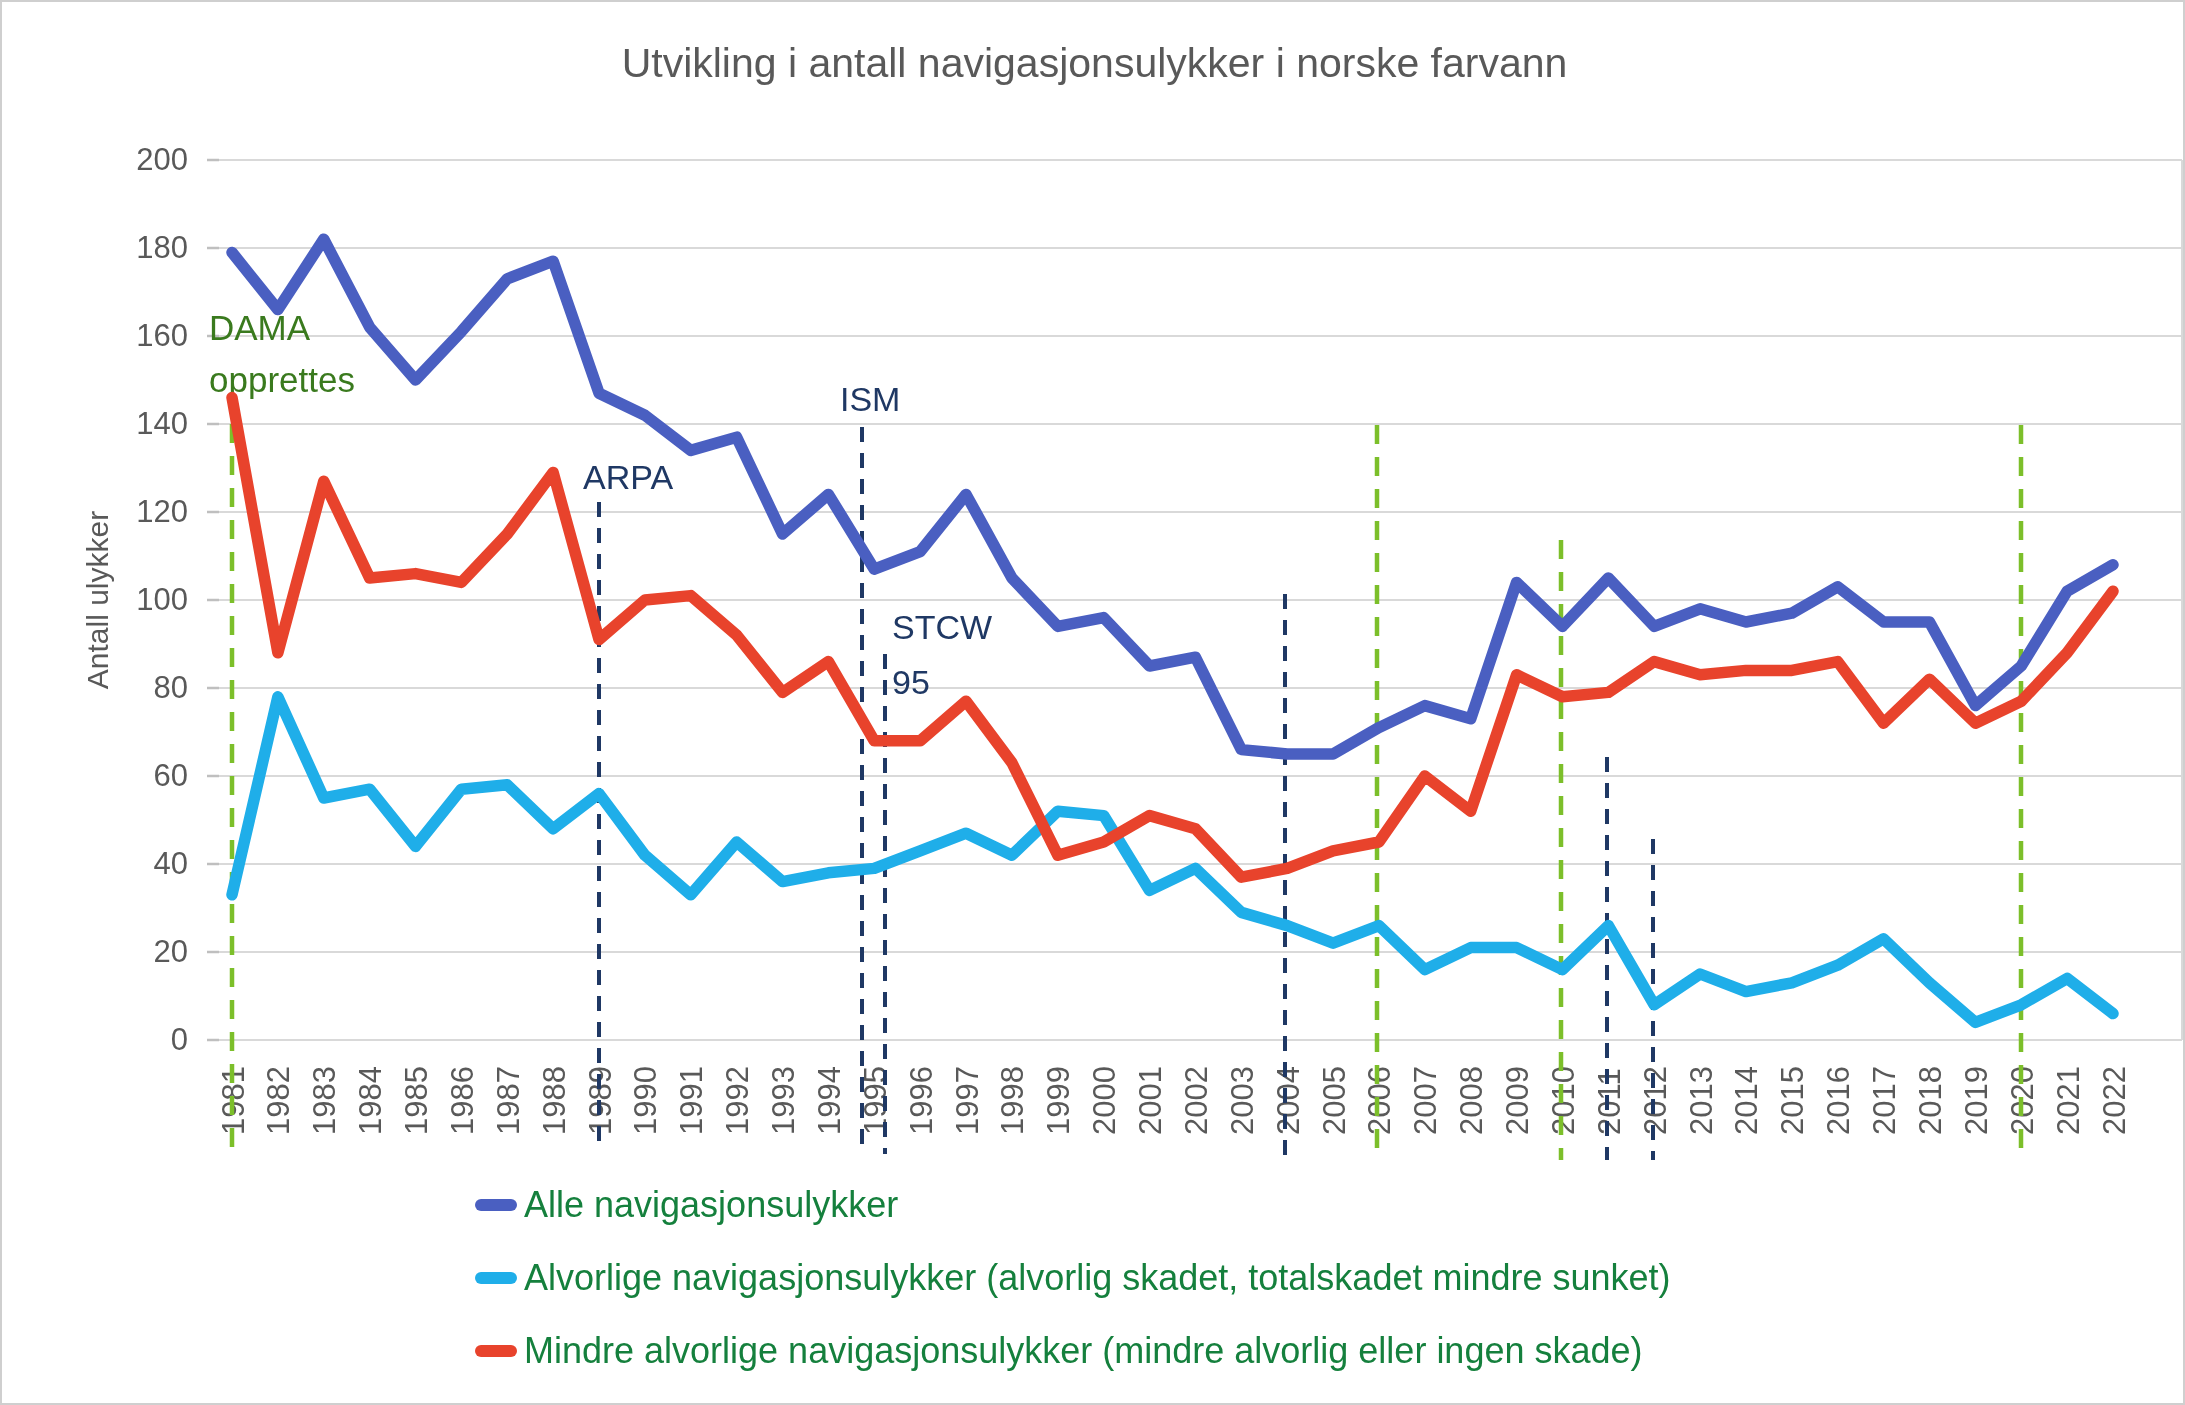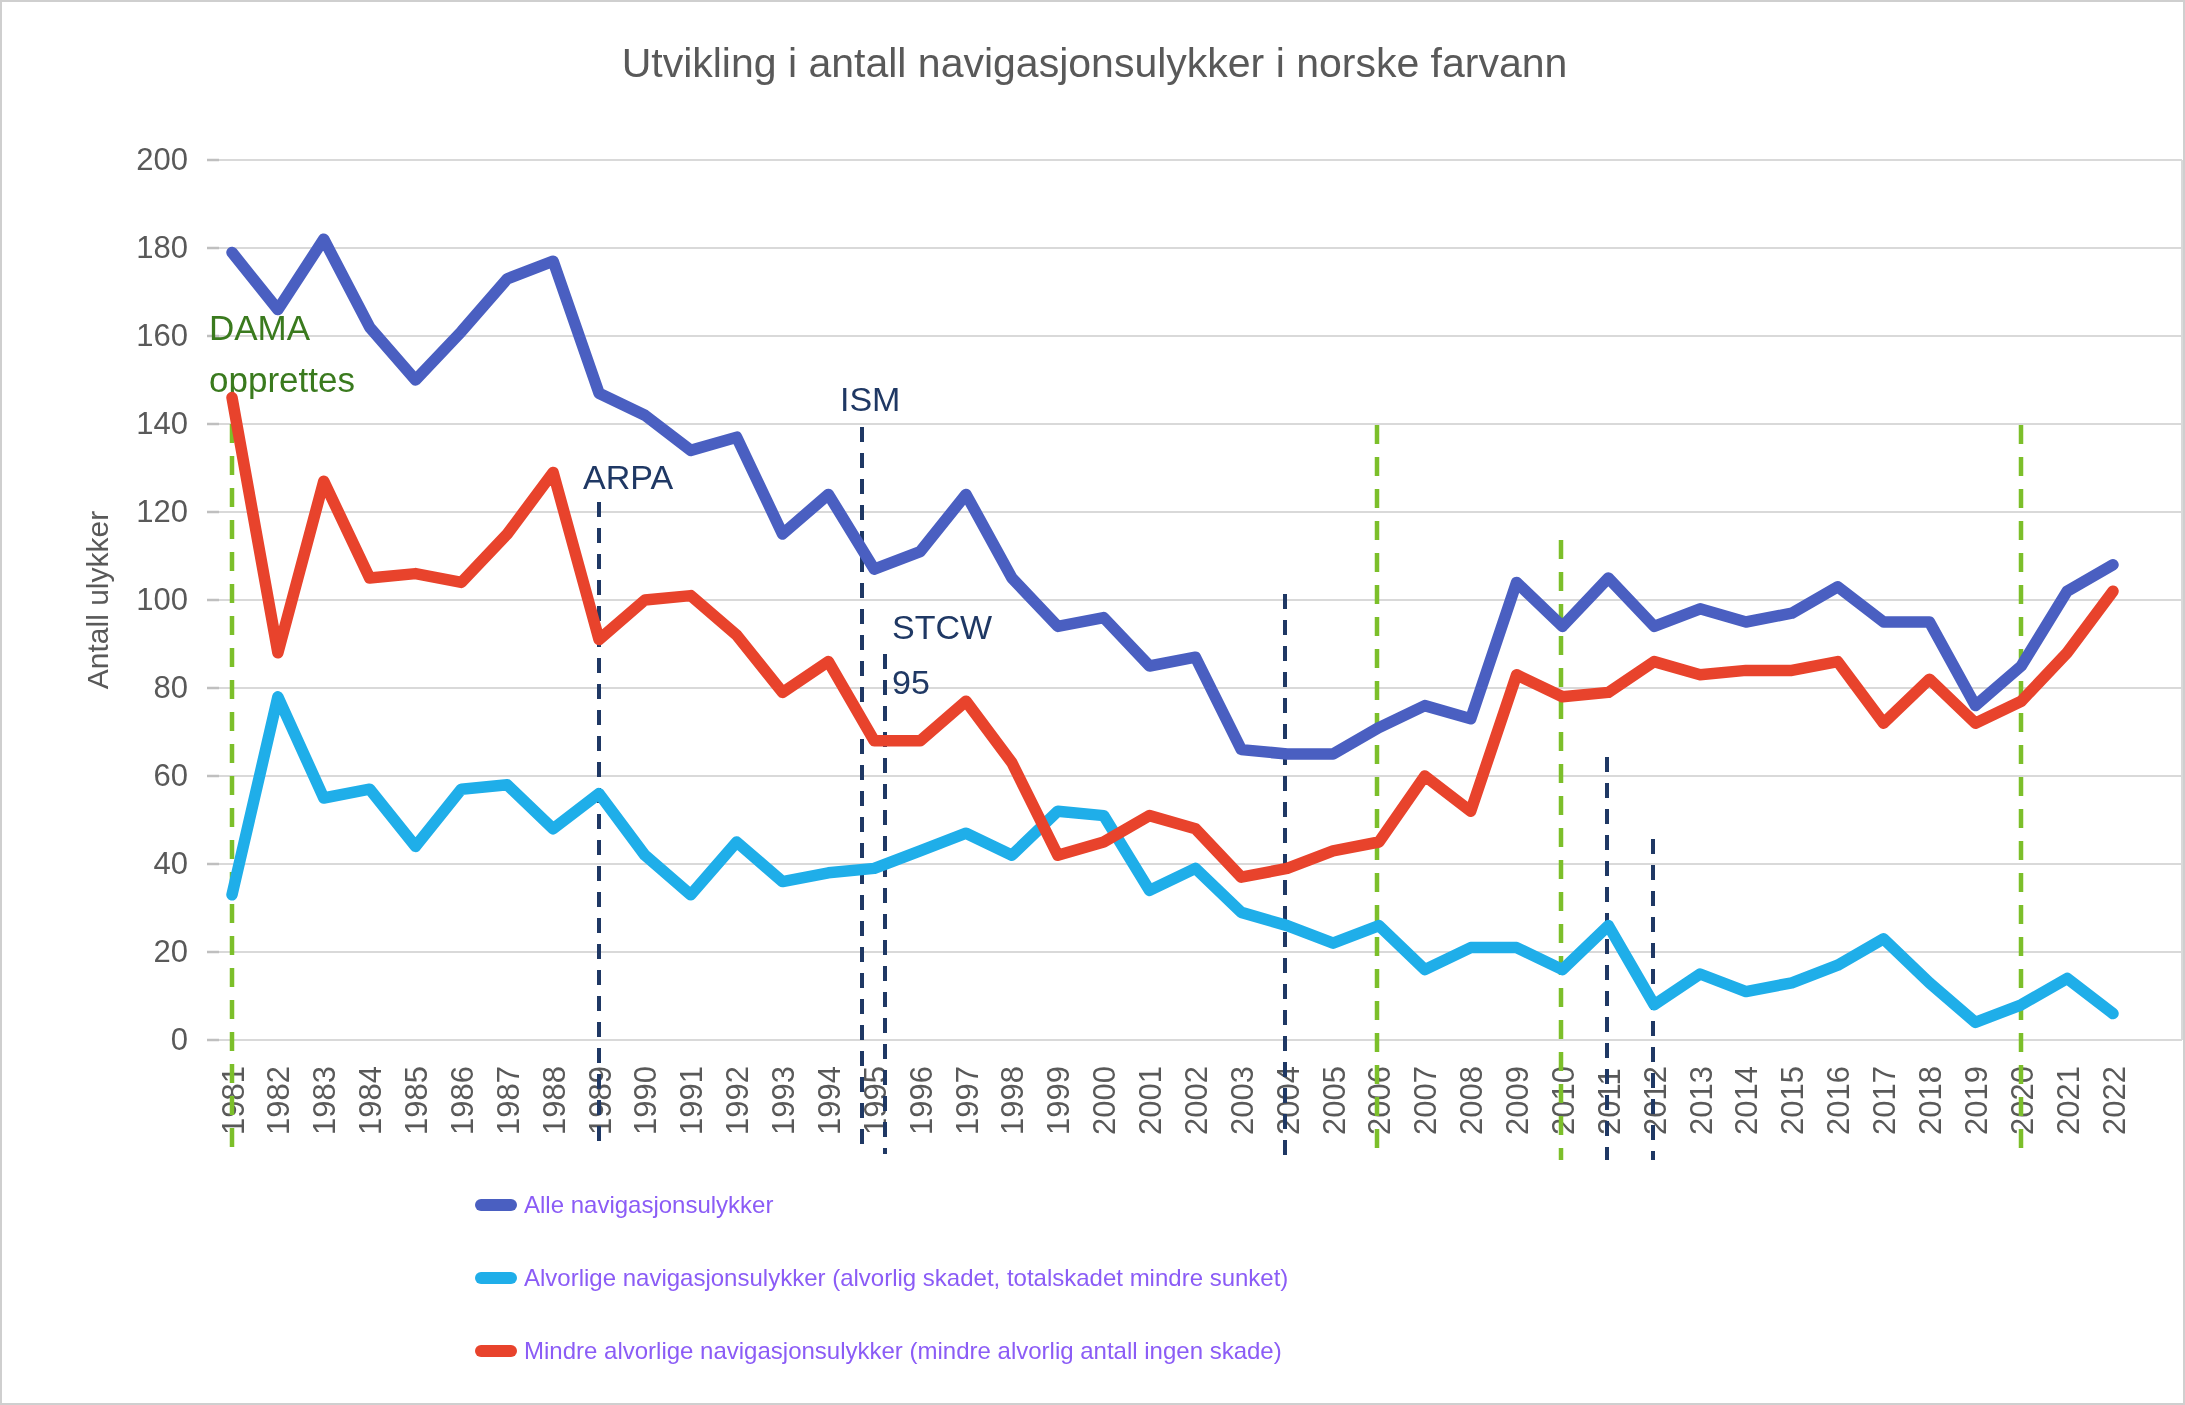--- a/index.html
+++ b/index.html
@@ -37,21 +37,21 @@
   }
   .legend-row{
     display:flex;align-items:center;
     height:42px;margin-bottom:31px;
   }
   .legend-swatch{
     width:42px;height:12px;border-radius:6px;
     margin-right:7px;flex:0 0 auto;
   }
   .legend-label{
-    font-size:24px;color:#8b5cf6;white-space:nowrap;
+    font-size:36px;color:#15803d;white-space:nowrap;
   }
 </style>
 </head>
 <body>
 
 <div class="canvas">
   <div class="chart-title">Utvikling i antall navigasjonsulykker i norske farvann</div>
   <div class="y-title">Antall ulykker</div>
   <svg class="plot" width="2185" height="1405" viewBox="0 0 2185 1405" xmlns="http://www.w3.org/2000/svg">
       <line x1="205" y1="1038" x2="2180" y2="1038" stroke="#D9D9D9" stroke-width="2"></line>
@@ -238,16 +238,16 @@
       <div class="legend-row">
         <div class="legend-swatch" style="background: rgb(74, 95, 193);"></div>
         <span class="legend-label">Alle navigasjonsulykker</span>
       </div>
       <div class="legend-row">
         <div class="legend-swatch" style="background: rgb(31, 174, 233);"></div>
         <span class="legend-label">Alvorlige navigasjonsulykker (alvorlig skadet, totalskadet mindre sunket)</span>
       </div>
       <div class="legend-row">
         <div class="legend-swatch" style="background: rgb(232, 67, 44);"></div>
-        <span class="legend-label">Mindre alvorlige navigasjonsulykker (mindre alvorlig antall ingen skade)</span>
+        <span class="legend-label">Mindre alvorlige navigasjonsulykker (mindre alvorlig eller ingen skade)</span>
       </div>
     </div>
 </div>
 
 </body></html>

